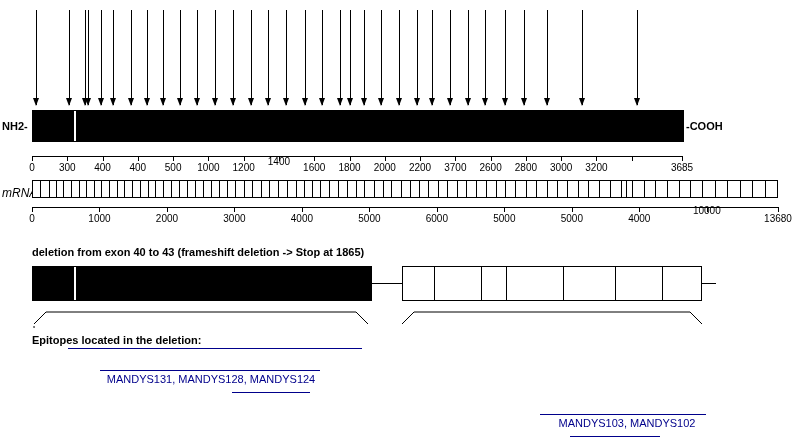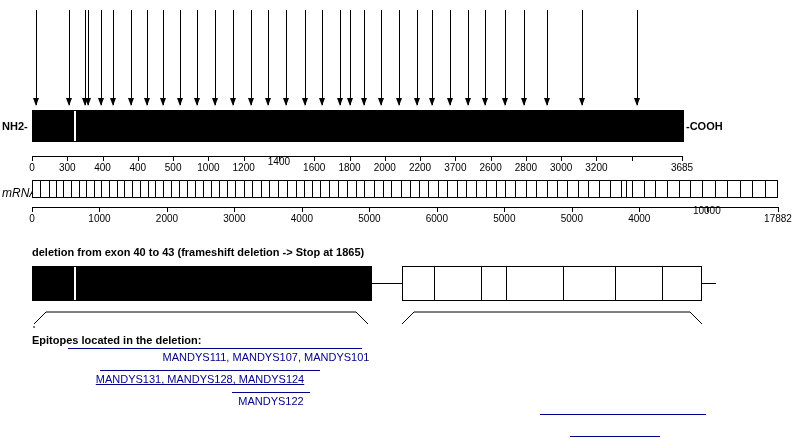--- a/index.html
+++ b/index.html
@@ -342,21 +342,21 @@
       <div class="axis-lab" style="left: 408.885px; top: 12px; width: 56px;">6000</div>
       <div class="axis-tick" style="left: 504px; top: 6px; height: 5px;"></div>
       <div class="axis-lab" style="left: 476.365px; top: 12px; width: 56px;">5000</div>
       <div class="axis-tick" style="left: 572px; top: 6px; height: 5px;"></div>
       <div class="axis-lab" style="left: 543.846px; top: 12px; width: 56px;">5000</div>
       <div class="axis-tick" style="left: 639px; top: 6px; height: 5px;"></div>
       <div class="axis-lab" style="left: 611.327px; top: 12px; width: 56px;">4000</div>
       <div class="axis-tick" style="left: 707px; top: 6px; height: 5px;"></div>
       <div class="axis-lab" style="left: 678.808px; top: 4px; width: 56px;">10000</div>
       <div class="axis-tick" style="left: 778px; top: 6px; height: 5px;"></div>
-      <div class="axis-lab" style="left: 750px; top: 12px; width: 56px;">17882</div>
+      <div class="axis-lab" style="left: 750px; top: 12px; width: 56px;">13680</div>
     </div>
 
   <div class="del-title" style="left:32px;top:246px;">deletion from exon 40 to 43 (frameshift deletion -&gt; Stop at 1865)</div>
 
   <div class="del-black" id="del-black" style="left:32px;top:266px;width:340px;height:35px;">
     <div class="protein-tick" id="del-black-tick" style="left: 41px;"></div>
   </div>
   <div class="del-connector" style="left:372px;top:283px;width:30px;"></div>
   <div class="del-white" id="del-white" style="left:402px;top:266px;width:300px;height:35px;">
       <div class="mrna-div" style="left: 31px;"></div>
@@ -371,23 +371,22 @@
   <svg class="abs" style="left:0;top:302px;width:812px;height:26px;" viewBox="0 0 812 26">
     <polyline points="34,24 42,310 42,310" fill="none" stroke="#000" stroke-width="1"></polyline>
     <polyline points="34,22 46,10 356,10 368,22" fill="none" stroke="#000" stroke-width="1"></polyline>
     <polyline points="402,22 414,10 690,10 702,22" fill="none" stroke="#000" stroke-width="1"></polyline>
   </svg>
 
   <div class="epi-title" style="left:32px;top:334px;">Epitopes located in the deletion:</div>
 
   <div class="abs" id="epitope-layer" style="left:0;top:348px;width:812px;height:93px;">
       <div class="epi-line" style="left: 68px; top: 0px; width: 294px;"></div>
-      <div class="epi-lab" style="left: 146px; top: 3px; width: 240px;">MANDYS111, MANDYS107, MANDYS101</div>
       <div class="epi-line" style="left: 100px; top: 22px; width: 220px;"></div>
-      <div class="epi-lab" style="left: 80px; top: 25px; width: 240px; text-decoration: underline;">MANDYS131, MANDYS128, MANDYS124</div>
+      <div class="epi-lab" style="left: 91px; top: 25px; width: 240px;">MANDYS131, MANDYS128, MANDYS124</div>
       <div class="epi-line" style="left: 232px; top: 44px; width: 78px;"></div>
-      <div class="epi-lab" style="left: 151px; top: 47px; width: 240px;">MANDYS122</div>
       <div class="epi-line" style="left: 540px; top: 66px; width: 166px;"></div>
+      <div class="epi-lab" style="left: 507px; top: 69px; width: 240px;">MANDYS103, MANDYS102</div>
       <div class="epi-line" style="left: 570px; top: 88px; width: 90px;"></div>
       <div class="epi-lab" style="left: 493px; top: 91px; width: 240px;">MANDYS106</div>
     </div>
 
 </div>
 
 </body></html>

